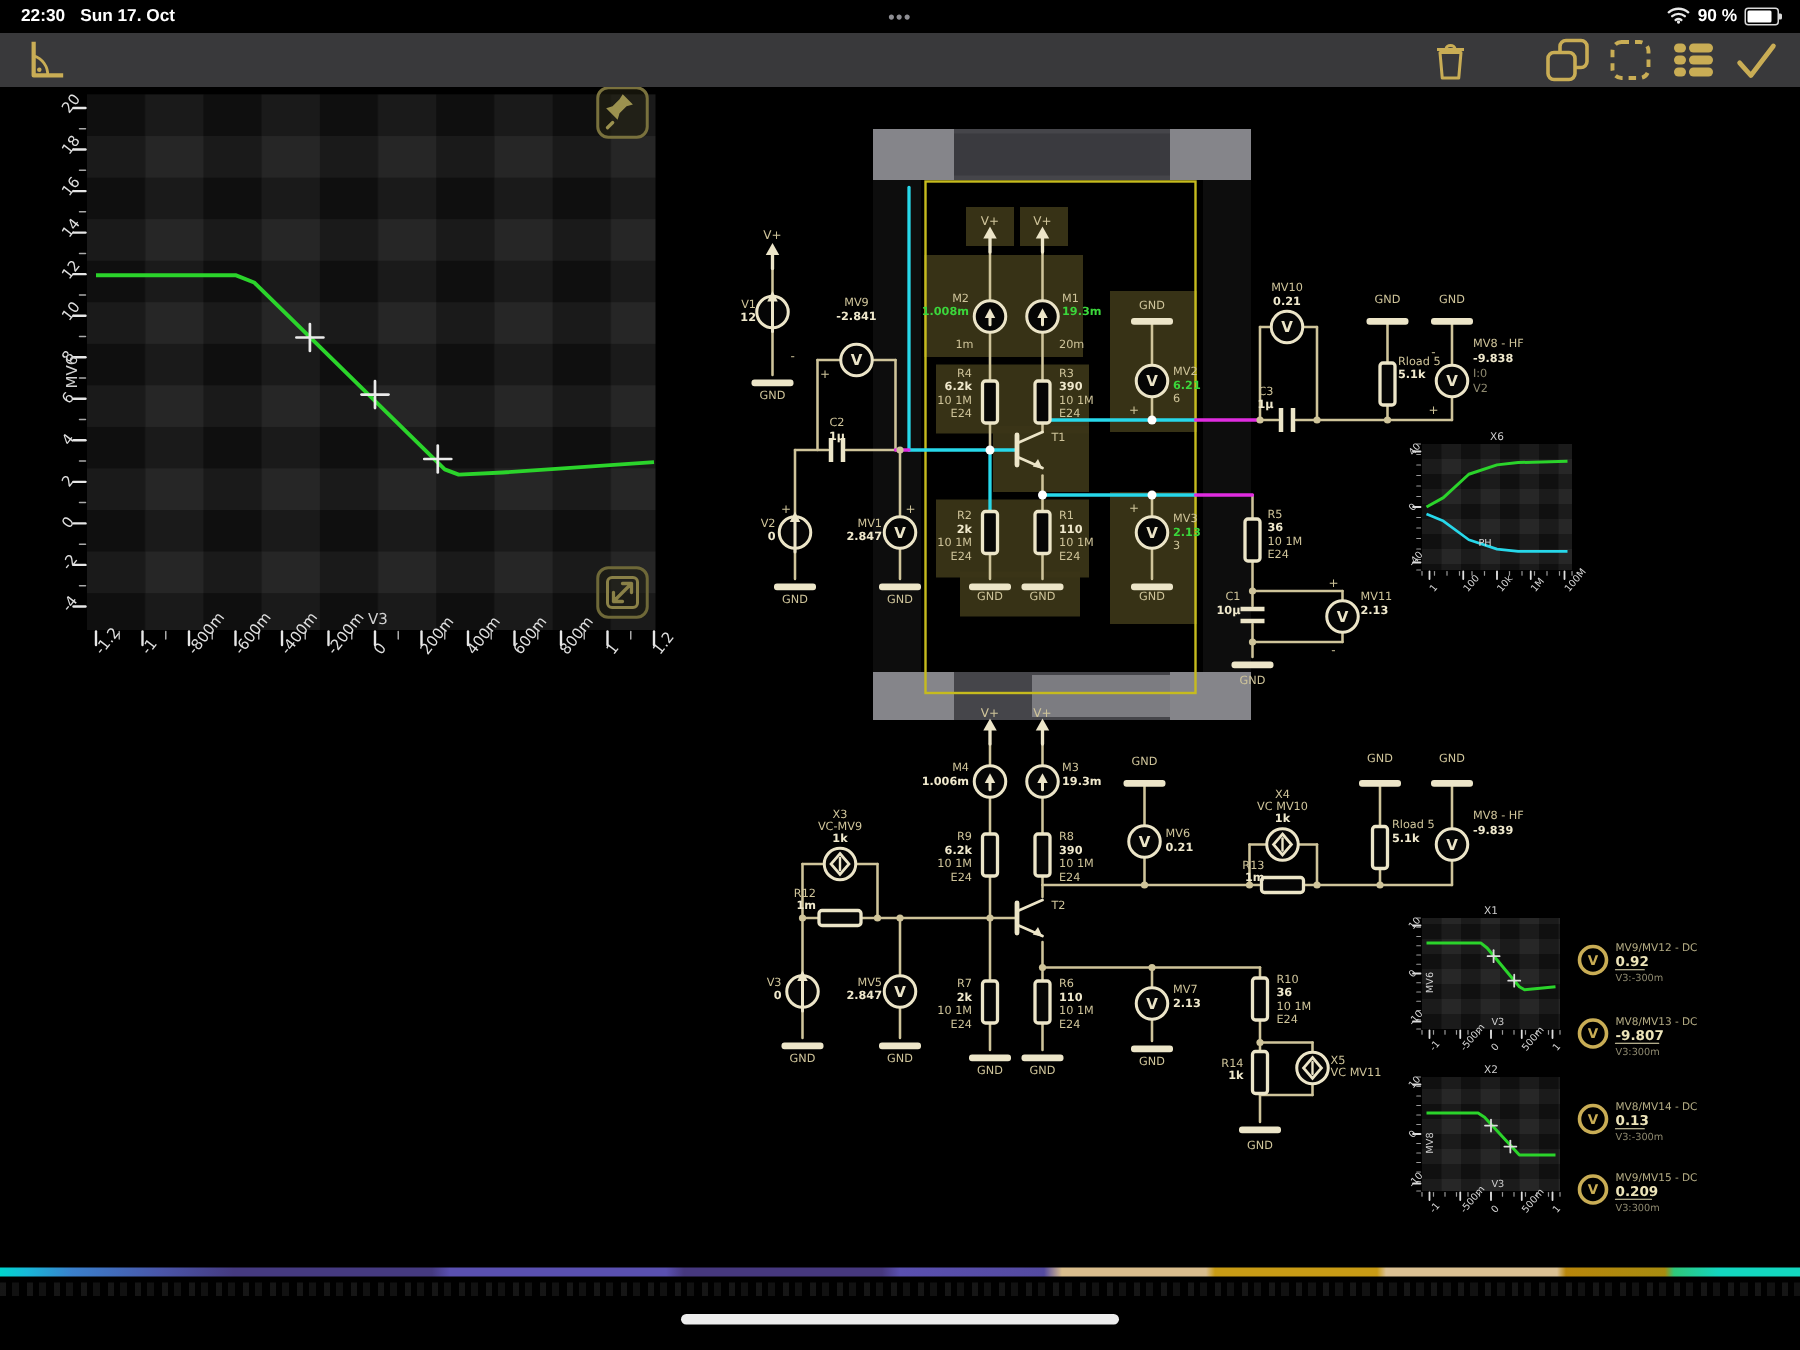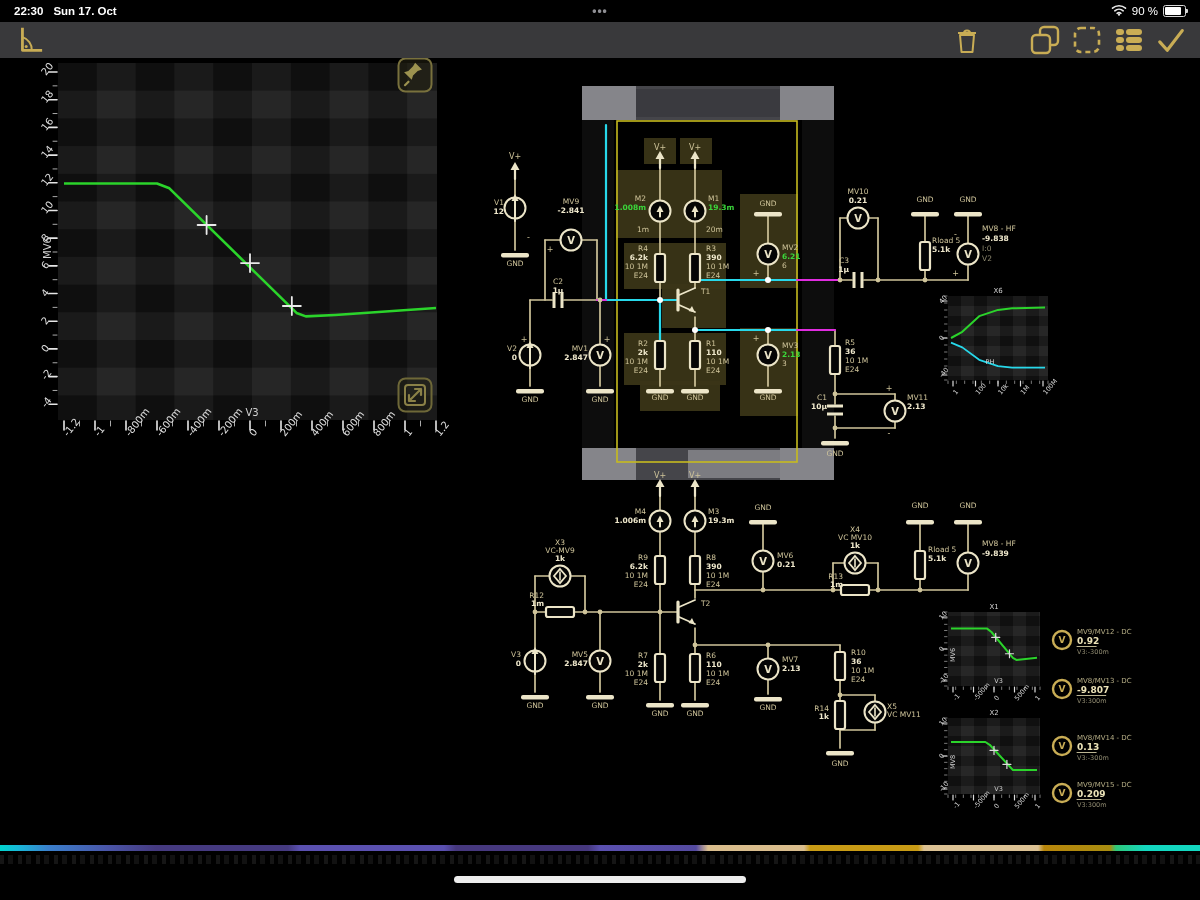--- a/index.html
+++ b/index.html
@@ -39,21 +39,21 @@
     <span>Sun 17. Oct</span>
   </div>
   <div class="sb-center">•••</div>
   <div class="sb-right">
     <span>
       <svg width="16" height="12" viewBox="0 0 16 12">
             <path d="M1.5 4.2a10 10 0 0 1 13 0M3.8 6.8a6.5 6.5 0 0 1 8.4 0M6.1 9.3a3.2 3.2 0 0 1 3.8 0" stroke="#e8e8e8" stroke-width="1.6" fill="none" stroke-linecap="round"></path>
             <circle cx="8" cy="10.7" r="1.1" fill="#e8e8e8"></circle>
           </svg>
     </span>
-    <span style="font-weight:normal;">90 %</span>
+    <span style="font-weight:bold;">90 %</span>
     <span class="batt">
           <i></i>
         </span>
   </div>
 </div>
 
 <div id="toolbar">
   <div class="tb-btn">
     <svg width="30" height="30" viewBox="0 0 32 32">
           <path d="M9 3 L9 27 L30 27" stroke="#c9ad55" stroke-width="3" fill="none" stroke-linejoin="round"></path>

